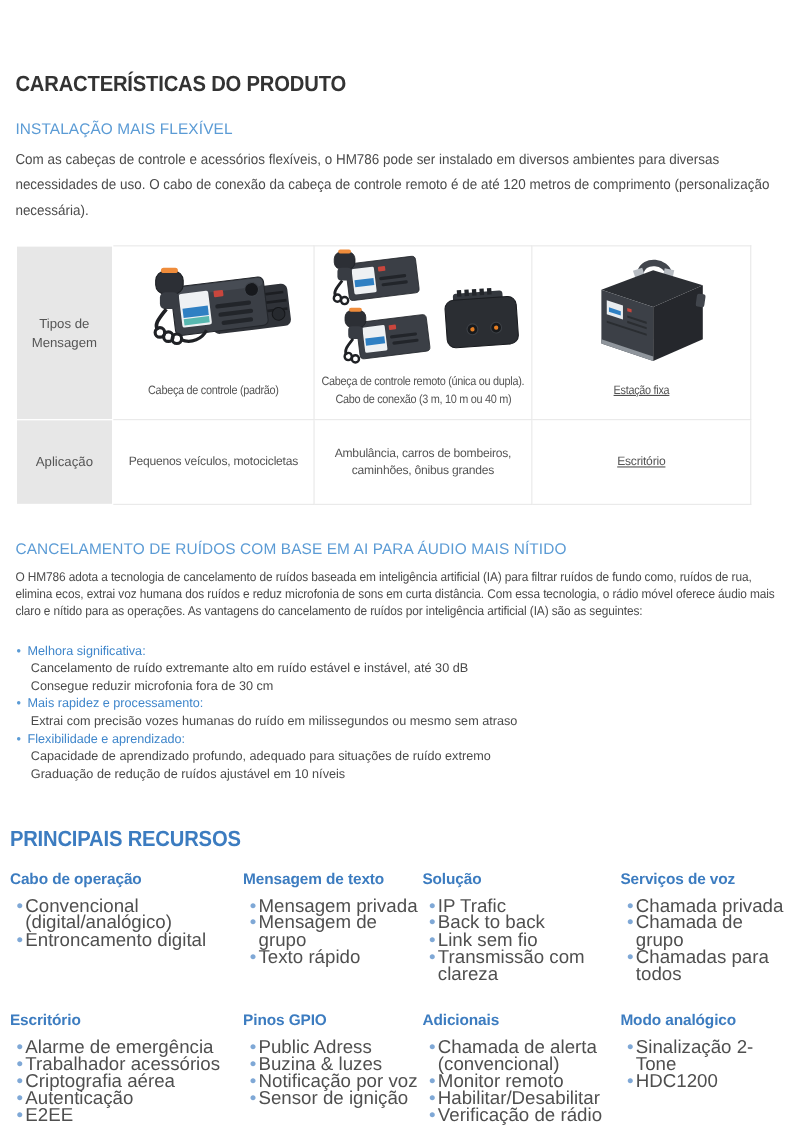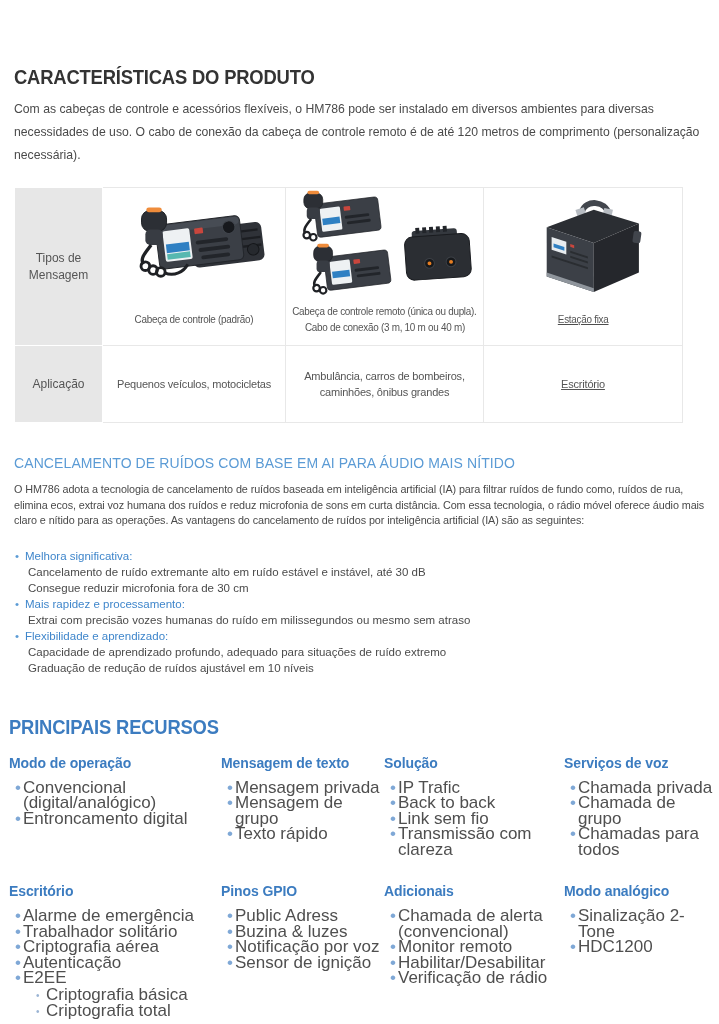--- a/index.html
+++ b/index.html
@@ -65,20 +65,21 @@
   .wrapline { }
 </style>
 </head>
 <body>
 
 <div class="page">
 
   <h1 class="title">CARACTERÍSTICAS DO PRODUTO</h1>
 
   <section>
+    <h2 class="sec">INSTALAÇÃO MAIS FLEXÍVEL</h2>
     <p class="lead cx">Com as cabeças de controle e acessórios flexíveis, o HM786 pode ser instalado em diversos ambientes para diversas necessidades de uso. O cabo de conexão da cabeça de controle remoto é de até 120 metros de comprimento (personalização necessária).</p>
   </section>
 
   <table class="mount">
     <tbody>
       <tr class="r1">
         <td class="lbl">Tipos de Mensagem</td>
 
         <td class="cell c1">
           <div class="imgbox">
@@ -256,21 +257,21 @@
         <div class="adv-line">Graduação de redução de ruídos ajustável em 10 níveis</div>
       </div>
     </div>
   </section>
 
   <h2 class="features-title">PRINCIPAIS RECURSOS</h2>
 
   <div class="fgrid">
 
     <div class="fgroup">
-      <h3>Modo de operação</h3>
+      <h3>Cabo de operação</h3>
       <ul class="main">
         <li>
             <div>
           <div>Convencional</div>
           <div class="wrapline">(digital/analógico)</div>
         </div>
           </li>
         <li>
             <div>Entroncamento digital</div>
           </li>
@@ -325,21 +326,21 @@
       </ul>
     </div>
 
     <div class="fgroup">
       <h3>Escritório</h3>
       <ul class="main">
         <li>
             <div>Alarme de emergência</div>
           </li>
         <li>
-            <div>Trabalhador solitário</div>
+            <div>Trabalhador acessórios</div>
           </li>
         <li>
             <div>Criptografia aérea</div>
           </li>
         <li>
             <div>Autenticação</div>
           </li>
         <li>
             <div>
           <div>E2EE</div>

